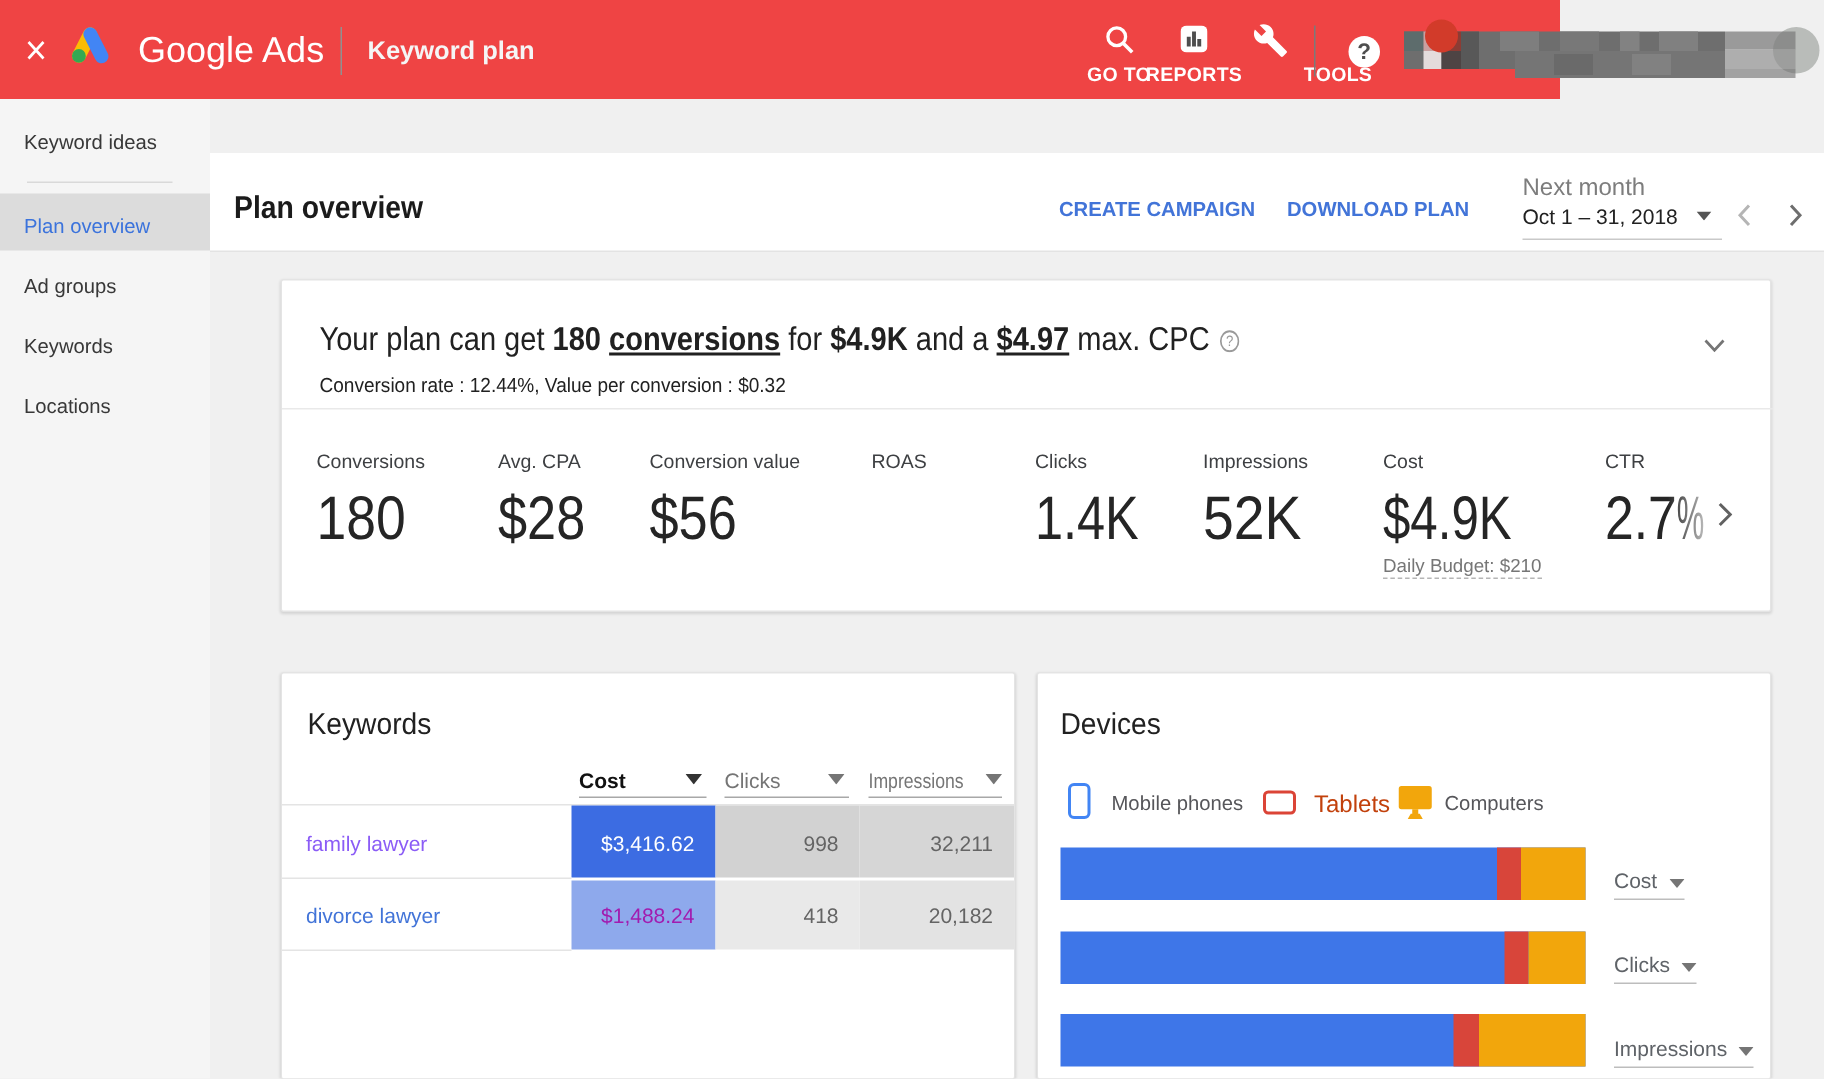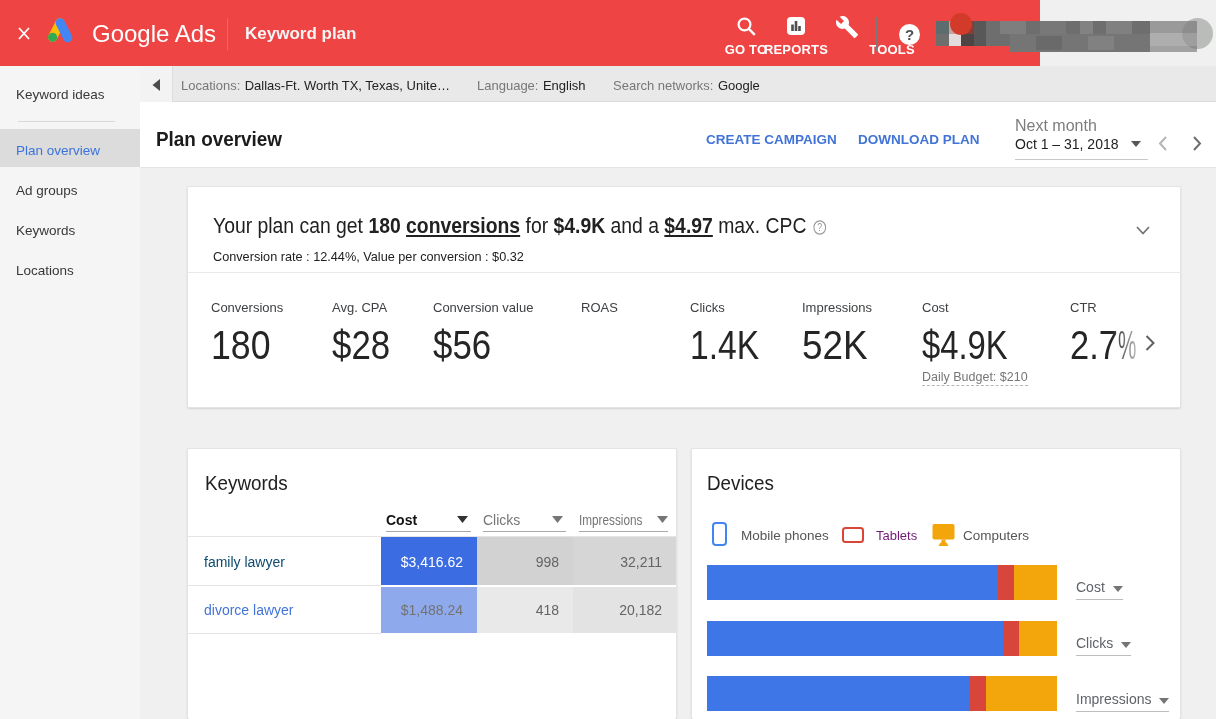--- a/index.html
+++ b/index.html
@@ -100,30 +100,20 @@
   <div id="sidebar">
     <div class="side-item" style="top:21px;">Keyword ideas</div>
     <div class="abs" style="left:18px;top:55px;width:97px;height:1px;background:#d9d9d9"></div>
     <div id="side-sel"></div>
     <div class="side-item" style="top:77px;color:#3b73dc;z-index:2;">Plan overview</div>
     <div class="side-item" style="top:117px;">Ad groups</div>
     <div class="side-item" style="top:157px;">Keywords</div>
     <div class="side-item" style="top:197px;">Locations</div>
   </div>
 
-  <div id="locbar">
-    <div id="backbtn">
-        <svg class="abs" style="left:12px;top:13px" width="8" height="12" viewBox="0 0 8 12">
-          <path d="M8 0 L0.5 6 L8 12 Z" fill="#4c4c4c"></path>
-        </svg>
-      </div>
-    <div class="abs" style="left:41px;top:10px;"><span class="loc-gray">Locations:</span> <span class="loc-dark">Dallas-Ft. Worth TX, Texas, Unite…</span></div>
-    <div class="abs" style="left:337px;top:10px;"><span class="loc-gray">Language:</span> <span class="loc-dark">English</span></div>
-    <div class="abs" style="left:473px;top:10px;"><span class="loc-gray">Search networks:</span> <span class="loc-dark">Google</span></div>
-  </div>
 
   <div id="pagehdr">
     <div class="abs" style="left:16px;top:25px;font-size:21px;font-weight:700;color:#1b1b1b;transform:scaleX(0.9);transform-origin:0 0;">Plan overview</div>
     <div class="abs bluelink" style="left:566px;top:30px;">CREATE CAMPAIGN</div>
     <div class="abs bluelink" style="left:718px;top:30px;">DOWNLOAD PLAN</div>
     <div class="abs" style="left:875px;top:15px;font-size:16px;color:#7d7d7d;">Next month</div>
     <div class="abs" style="left:875px;top:34px;font-size:14px;color:#212121;">Oct 1 – 31, 2018</div>
     <svg class="abs" style="left:991px;top:39px" width="10" height="6" viewBox="0 0 10 6">
         <path d="M0 0 L10 0 L5 6 Z" fill="#555"></path>
       </svg>
@@ -183,45 +173,45 @@
       <path d="M0 0 L11 0 L5.5 7 Z" fill="#757575"></path>
     </svg>
   <div class="abs" style="left:483px;top:531px;width:83px;height:1px;background:#a8a8a8"></div>
   <div class="hdr-col" style="left:579px;color:#757575;transform:scaleX(0.84);transform-origin:0 0;">Impressions</div>
   <svg class="abs" style="left:657px;top:516px" width="11" height="7" viewBox="0 0 11 7">
       <path d="M0 0 L11 0 L5.5 7 Z" fill="#757575"></path>
     </svg>
   <div class="abs" style="left:579px;top:531px;width:89px;height:1px;background:#a8a8a8"></div>
 
   <div class="abs" style="left:188px;top:536px;width:488px;height:1px;background:#e4e4e4"></div>
-  <div class="cell" style="left:204px;top:554px;color:#0c4a6e;">family lawyer</div>
+  <div class="cell" style="left:204px;top:554px;color:#8b5cf6;">family lawyer</div>
   <div class="abs" style="left:381px;top:537px;width:96px;height:48px;background:#3c6ce2;"></div>
   <div class="cell" style="left:381px;top:554px;width:82px;text-align:right;color:#fff;">$3,416.62</div>
   <div class="abs" style="left:477px;top:537px;width:96px;height:48px;background:#d2d2d2;"></div>
   <div class="cell" style="left:477px;top:554px;width:82px;text-align:right;color:#646464;">998</div>
   <div class="abs" style="left:573px;top:537px;width:103px;height:48px;background:#d6d6d6;"></div>
   <div class="cell" style="left:573px;top:554px;width:89px;text-align:right;color:#646464;">32,211</div>
   <div class="abs" style="left:188px;top:585px;width:193px;height:1px;background:#e4e4e4"></div>
 
   <div class="cell" style="left:204px;top:602px;color:#4274d8;text-align:center;">divorce lawyer</div>
   <div class="abs" style="left:381px;top:587px;width:96px;height:46px;background:#8ea9ec;"></div>
-  <div class="cell" style="left:381px;top:602px;width:82px;text-align:right;color:#737373;">$1,488.24</div>
+  <div class="cell" style="left:381px;top:602px;width:82px;text-align:right;color:#a21caf;">$1,488.24</div>
   <div class="abs" style="left:477px;top:587px;width:96px;height:46px;background:#e9e9e9;"></div>
   <div class="cell" style="left:477px;top:602px;width:82px;text-align:right;color:#646464;">418</div>
   <div class="abs" style="left:573px;top:587px;width:103px;height:46px;background:#e3e3e3;"></div>
   <div class="cell" style="left:573px;top:602px;width:89px;text-align:right;color:#646464;">20,182</div>
   <div class="abs" style="left:188px;top:633px;width:193px;height:1px;background:#e4e4e4"></div>
 
   <div class="card" style="left:691px;top:448px;width:490px;height:271px;border-bottom:none;">
     <div class="abs" style="left:15px;top:23px;font-size:20px;color:#212121;transform:scaleX(0.94);transform-origin:0 0;">Devices</div>
 
     <div class="abs" style="left:20px;top:73px;width:15px;height:24px;border:2.8px solid #4285f4;border-radius:4px;"></div>
     <div class="abs" style="left:49px;top:79px;font-size:13.5px;color:#56565a;">Mobile phones</div>
     <div class="abs" style="left:150px;top:78px;width:22px;height:16px;border:2.8px solid #db4437;border-radius:3.5px;"></div>
-    <div class="abs" style="left:184px;top:79px;font-size:13px;color:#701a75;">Tablets</div>
+    <div class="abs" style="left:184px;top:79px;font-size:16px;color:#c2410c;">Tablets</div>
     <svg class="abs" style="left:240px;top:75px" width="24" height="23" viewBox="0 0 24 23">
         <rect x="0.5" y="0" width="22" height="15.5" rx="1.8" fill="#f2a60c"></rect>
         <rect x="9.5" y="15.5" width="4" height="3.5" fill="#f2a60c"></rect>
         <path d="M6.5 22 L16.5 22 L14.5 18.5 L8.5 18.5 Z" fill="#f2a60c"></path>
       </svg>
     <div class="abs" style="left:271px;top:79px;font-size:13.5px;color:#56565a;">Computers</div>
   </div>
 
   <div class="abs" style="left:707px;top:565px;width:350px;height:35px;background:#3e76e8;">
     <div class="abs" style="left:291px;top:0;width:16px;height:35px;background:#d8453a"></div>

